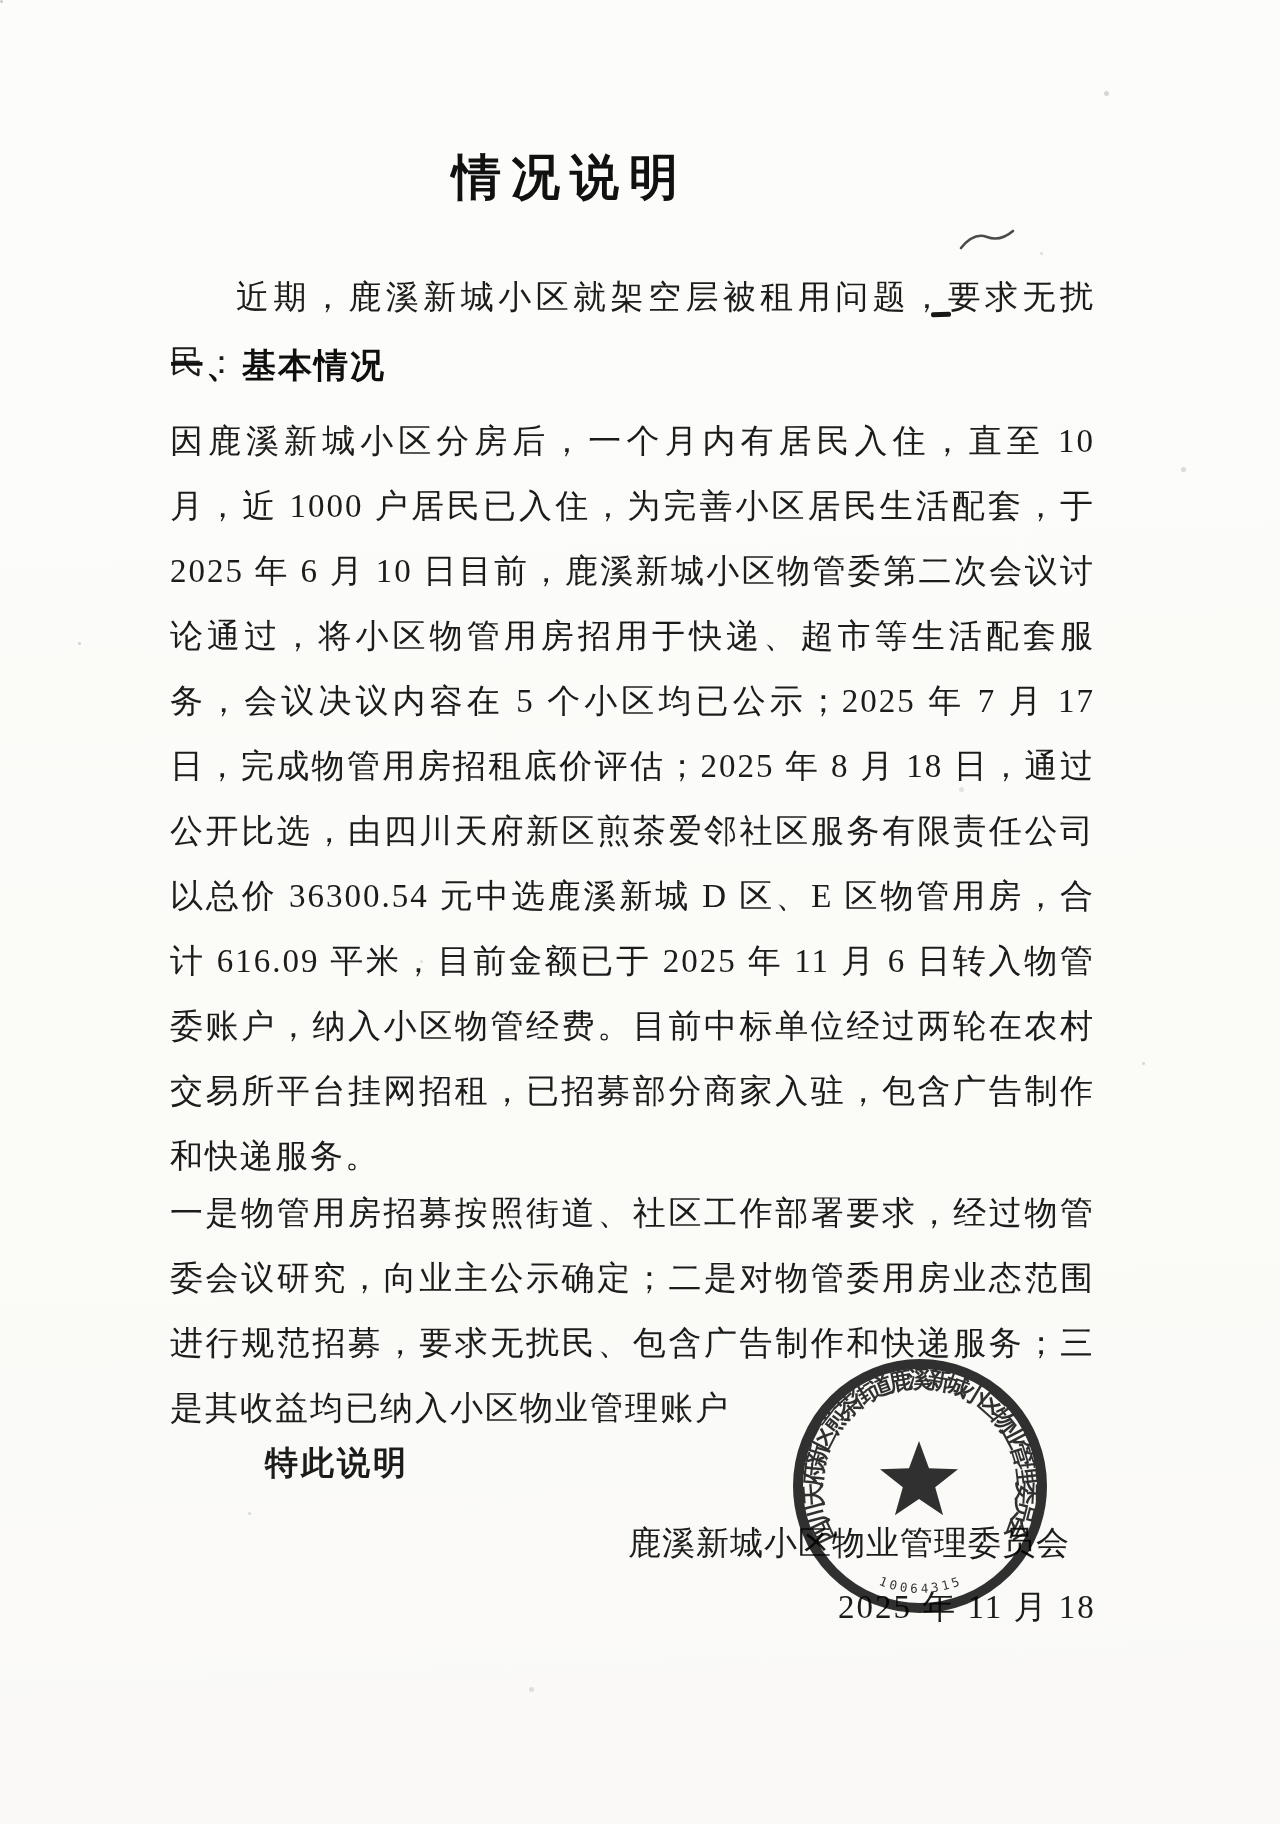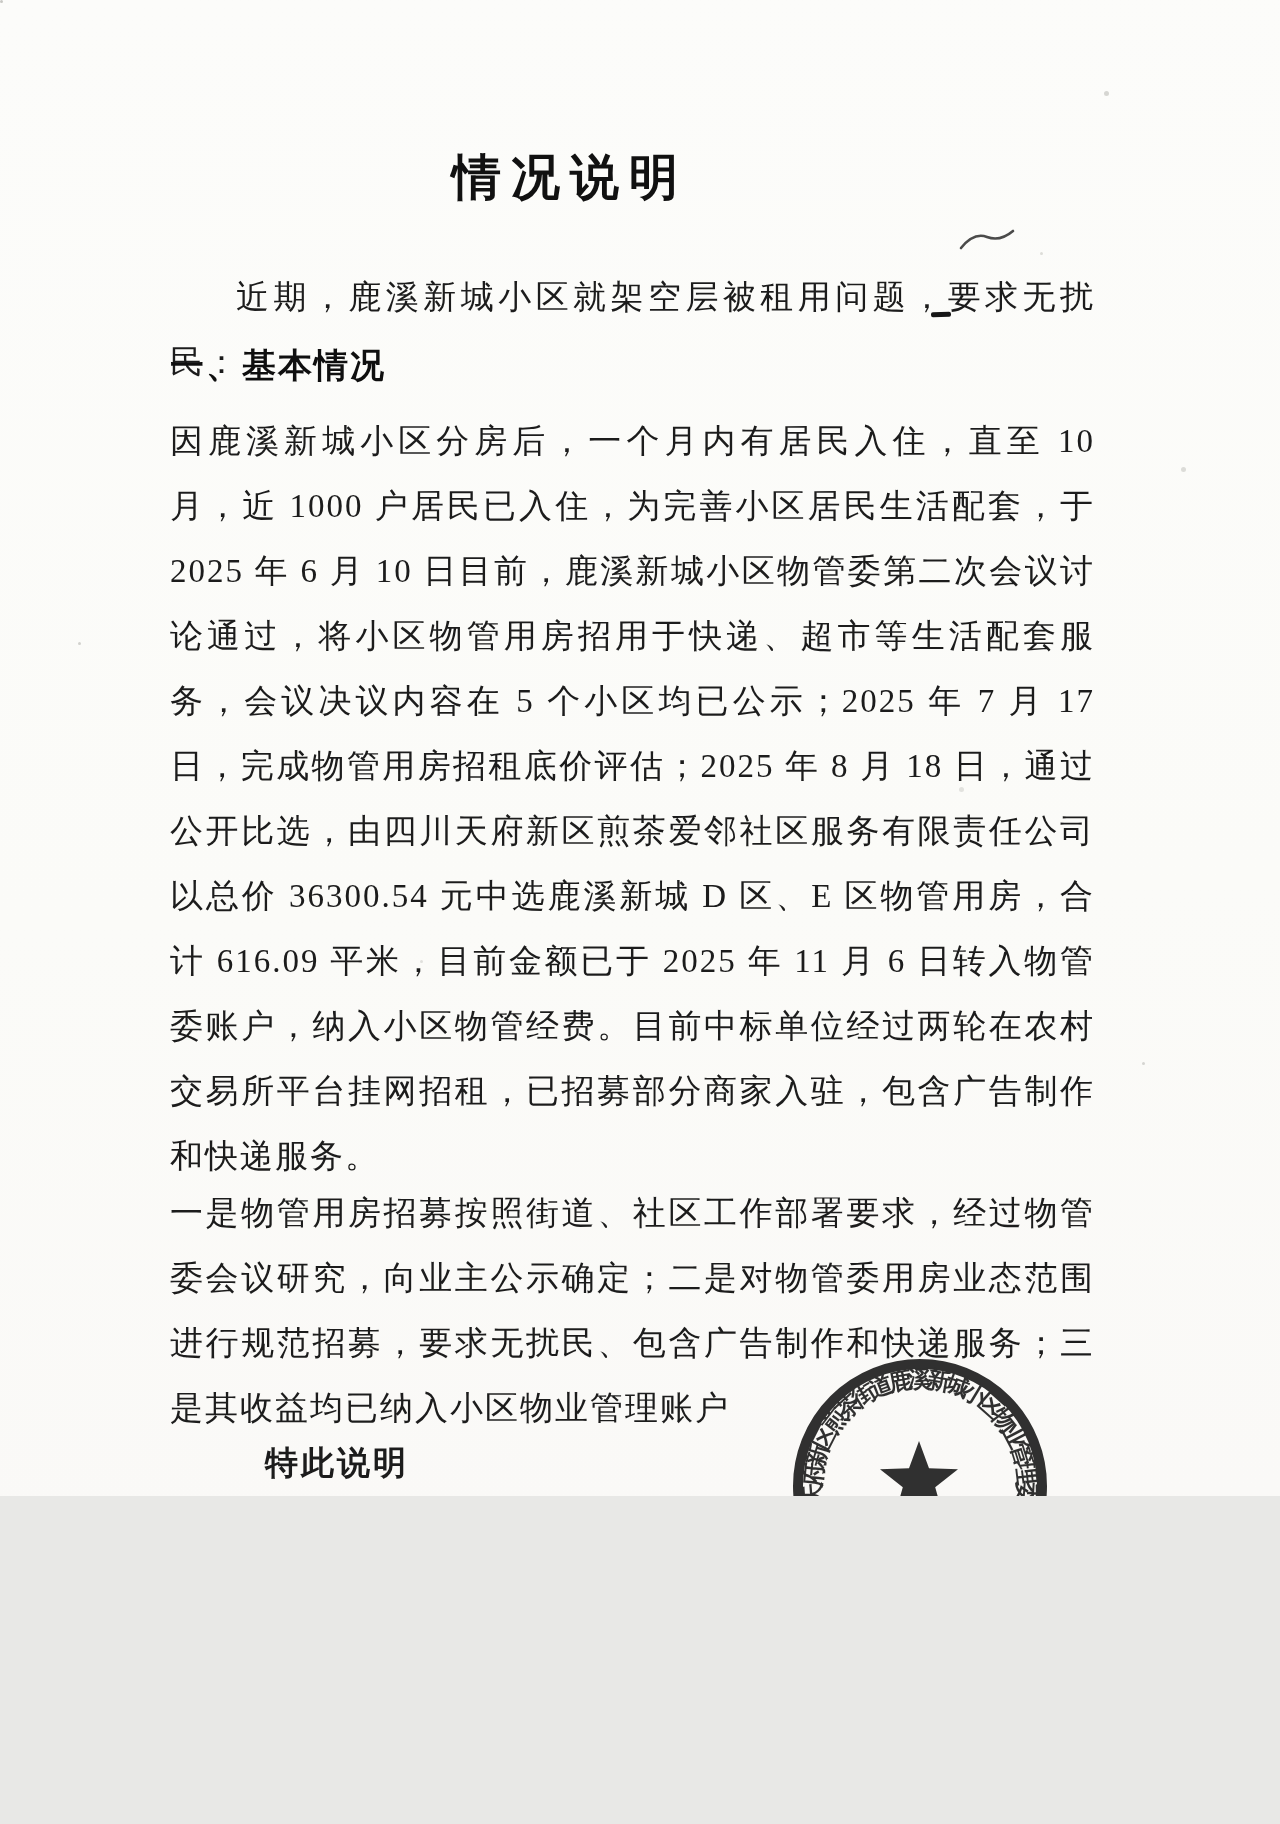--- a/index.html
+++ b/index.html
@@ -3,21 +3,21 @@
 <meta charset="utf-8">
 <style>
   html,body{margin:0;padding:0;}
   body{
     width:1280px;height:1824px;
     background:#e8e8e6;
     font-family:"Liberation Serif","DejaVu Serif",serif;
   }
   .page{
     position:relative;
-    width:1280px;height:1496px;
+    width:1280px;height:1824px;
     background:linear-gradient(178deg,#fcfcfa 0%,#fbfbf8 60%,#faf9f7 100%);
     overflow:hidden;
     color:#1d1d1d;
   }
   .doc-title{
     position:absolute;
     left:0; top:112px; width:1140px;
     text-align:center;
     font-size:49px;
     font-weight:900;

